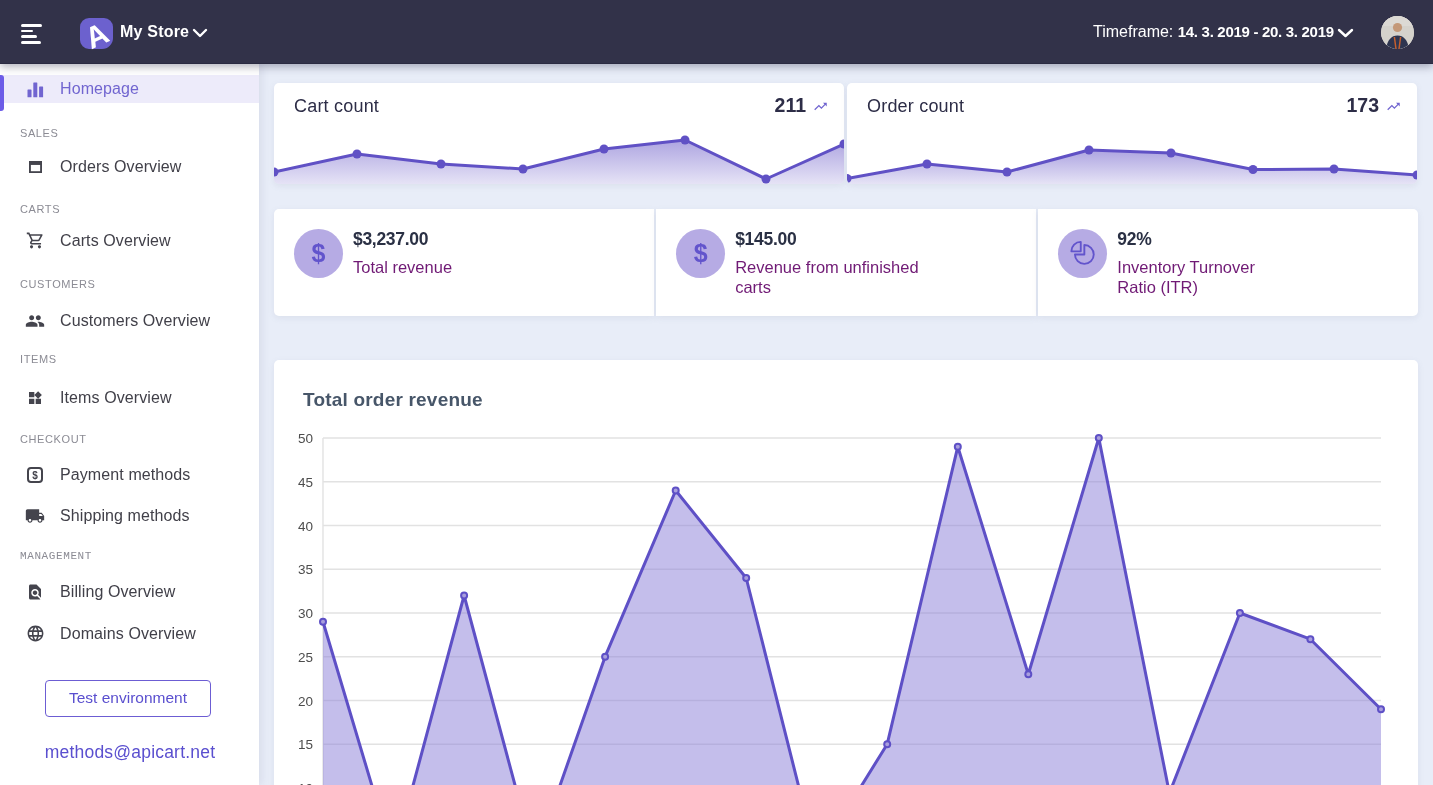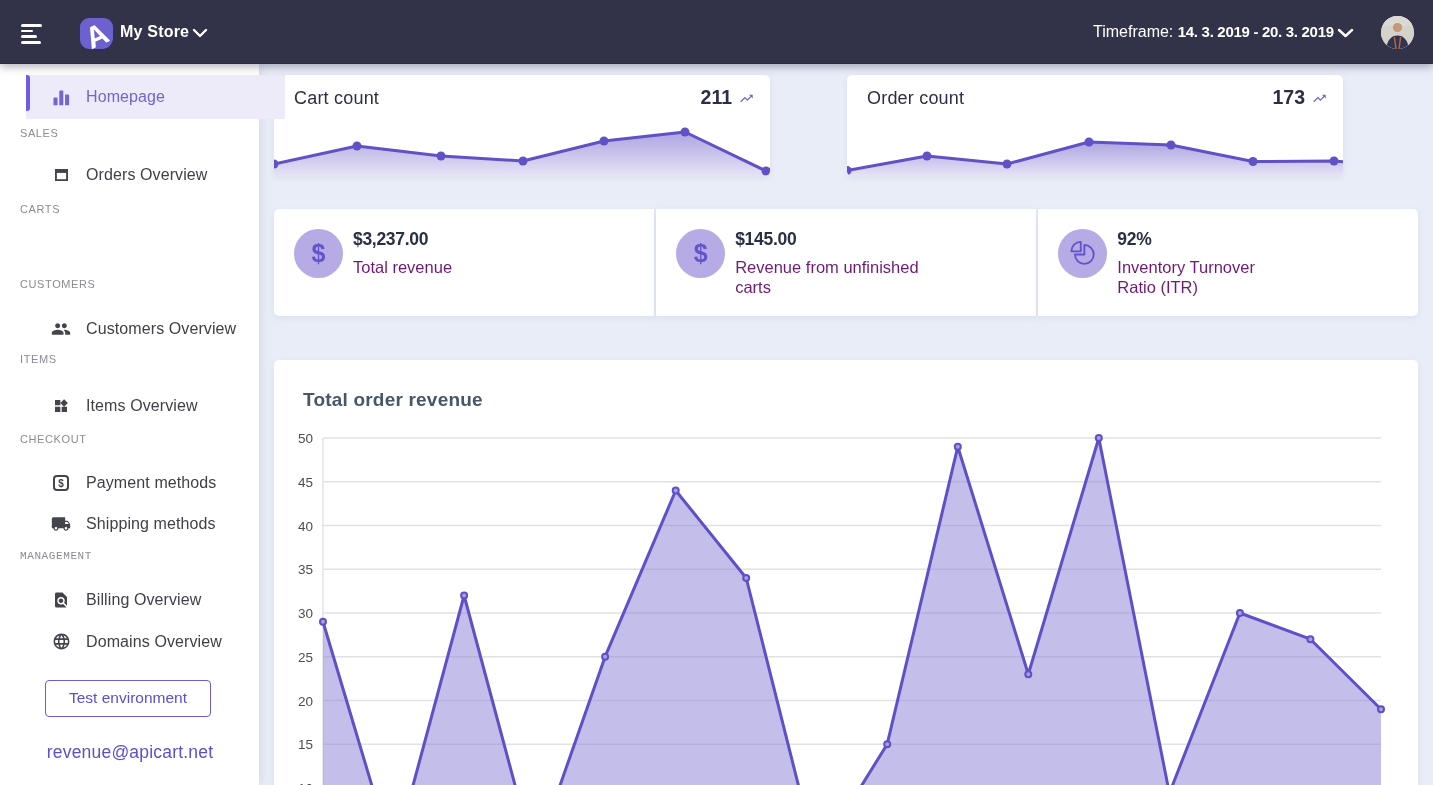--- a/index.html
+++ b/index.html
@@ -12,32 +12,32 @@
   .hline { position:absolute; left:20.5px; height:2.6px; border-radius:2px; background:#fff; }
   #logo { position:absolute; left:80px; top:18px; width:33px; height:31px; background:#6c61ce; border-radius:9px 9px 11px 9px; overflow:visible; }
   #storename { position:absolute; left:120px; top:0; height:64px; line-height:64px; color:#fff; font-size:16px; font-weight:700; letter-spacing:.2px; }
   .chev { stroke:#fff; stroke-width:2.4; fill:none; stroke-linecap:round; stroke-linejoin:round; }
   #tf { position:absolute; left:1093px; top:0; height:64px; line-height:64px; color:#fff; font-size:16px; }
   #avatar { position:absolute; left:1381px; top:16px; width:33px; height:33px; border-radius:50%; overflow:hidden; background:#d7d4cf; }
 
   
   #sidebar { position:absolute; left:0; top:64px; width:259px; height:721px; background:#fff; box-shadow:3px 0 8px rgba(80,80,120,.10); z-index:5; }
   .sect { position:absolute; left:20px; color:#8b8b94; font-size:11px; letter-spacing:.6px; }
-  .mitem { position:absolute; left:0; width:259px; height:44px;margin-left:26px; }
+  .mitem { position:absolute; left:0; width:259px; height:28px; }
   .mitem .txt { position:absolute; left:60px; top:50%; transform:translateY(-50%); font-size:16px; color:#414049; letter-spacing:.1px; }
   .mitem .ic { position:absolute; left:25px; top:50%; transform:translateY(-50%); width:20px; height:20px; display:flex; align-items:center; justify-content:center; }
   #active { background:#edebfa; }
   #active .txt { color:#7165d0; }
   #abar { position:absolute; left:0; top:0; width:4px; height:36px; background:#6c5ce7; border-radius:0 3px 3px 0; }
   #testbtn { position:absolute; left:45px; top:616px; width:166px; height:37px; border:1.5px solid #6c5dd3; border-radius:4px; color:#5a4fcf; font-size:15.5px; text-align:center; line-height:34px; background:#fff; }
   #supp { position:absolute; left:43px; top:678px; width:174px; text-align:center; color:#5a4fcf; font-size:17.5px; letter-spacing:.2px; }
 
   
   .card { position:absolute; background:#fff; border-radius:5px; box-shadow:0 2px 6px rgba(120,130,160,.12); }
-  .sparkcard { top:75px; height:101px; width:496px; overflow:hidden; }
+  .sparkcard { top:83px; height:101px; width:570px; overflow:hidden; }
   .sparkcard .title { position:absolute; left:20px; top:13px; font-size:18px; color:#2d2d47; font-weight:500; letter-spacing:.2px; }
   .sparkcard .val { position:absolute; right:38px; top:11px; font-size:19.5px; color:#2d2d47; font-weight:700; }
   .sparkcard .trend { position:absolute; right:16px; top:16px; }
 
   .statrow { position:absolute; left:274px; top:209px; width:1144px; height:107px; display:flex; gap:2.5px; }
   .stat { position:relative; flex:1; background:#fff; box-shadow:0 2px 6px rgba(120,130,160,.12); }
   .stat:first-child { border-radius:5px 0 0 5px; }
   .stat:last-child { border-radius:0 5px 5px 0; }
   .stat .circ { position:absolute; left:20px; top:20px; width:49px; height:49px; border-radius:50%; background:#b6abe4; display:flex; align-items:center; justify-content:center; }
   .stat .circ .dol { color:#6254cc; font-size:25px; font-weight:600; }
@@ -102,20 +102,28 @@
     <div class="ic">
         <svg width="13" height="12" viewBox="0 0 15 14">
           <rect x="1" y="1" width="13" height="12" fill="none" stroke="#44444d" stroke-width="2.2"></rect>
           <rect x="1" y="1" width="13" height="3.6" fill="#44444d"></rect>
         </svg>
       </div>
     <div class="txt">Orders Overview</div>
   </div>
 
   <div class="sect" style="top:138.5px;">CARTS</div>
+  <div class="mitem" style="top:162.5px;">
+    <div class="ic">
+        <svg width="19" height="19" viewBox="0 0 24 24" fill="#44444d">
+          <path d="M15.55 13c.75 0 1.41-.41 1.75-1.03l3.58-6.49c.37-.66-.11-1.48-.87-1.48H5.21l-.94-2H1v2h2l3.6 7.59-1.35 2.44C4.52 15.37 5.48 17 7 17h12v-2H7l1.1-2h7.45zM6.16 6h12.15l-2.76 5H8.53L6.16 6zM7 18c-1.1 0-1.99.9-1.99 2S5.9 22 7 22s2-.9 2-2-.9-2-2-2zm10 0c-1.1 0-1.99.9-1.99 2s.89 2 1.99 2 2-.9 2-2-.9-2-2-2z"></path>
+        </svg>
+      </div>
+    <div class="txt">Carts Overview</div>
+  </div>
 
   <div class="sect" style="top:213.5px;">CUSTOMERS</div>
   <div class="mitem" style="top:243px;">
     <div class="ic">
         <svg width="20" height="20" viewBox="0 0 24 24" fill="#44444d">
           <path d="M16 11c1.66 0 2.99-1.34 2.99-3S17.66 5 16 5c-1.66 0-3 1.34-3 3s1.34 3 3 3zm-8 0c1.66 0 2.99-1.34 2.99-3S9.66 5 8 5C6.34 5 5 6.34 5 8s1.34 3 3 3zm0 2c-2.33 0-7 1.17-7 3.5V19h14v-2.5c0-2.33-4.67-3.5-7-3.5zm8 0c-.29 0-.62.02-.97.05 1.16.84 1.97 1.97 1.97 3.45V19h6v-2.5c0-2.33-4.67-3.5-7-3.5z"></path>
         </svg>
       </div>
     <div class="txt">Customers Overview</div>
   </div>
@@ -161,21 +169,21 @@
   <div class="mitem" style="top:555.5px;">
     <div class="ic">
         <svg width="19" height="19" viewBox="0 0 24 24" fill="#44444d">
           <path d="M11.99 2C6.47 2 2 6.48 2 12s4.47 10 9.99 10C17.52 22 22 17.52 22 12S17.52 2 11.99 2zm6.93 6h-2.95c-.32-1.25-.78-2.45-1.38-3.56 1.84.63 3.37 1.91 4.33 3.56zM12 4.04c.83 1.2 1.48 2.53 1.91 3.96h-3.82c.43-1.43 1.08-2.76 1.91-3.96zM4.26 14C4.1 13.36 4 12.69 4 12s.1-1.36.26-2h3.38c-.08.66-.14 1.32-.14 2 0 .68.06 1.34.14 2H4.26zm.82 2h2.95c.32 1.25.78 2.45 1.38 3.56-1.84-.63-3.37-1.9-4.33-3.56zm2.95-8H5.08c.96-1.66 2.49-2.93 4.33-3.56C8.81 5.55 8.35 6.75 8.03 8zM12 19.96c-.83-1.2-1.48-2.53-1.91-3.96h3.82c-.43 1.43-1.08 2.76-1.91 3.96zM14.34 14H9.66c-.09-.66-.16-1.32-.16-2 0-.68.07-1.35.16-2h4.68c.09.65.16 1.32.16 2 0 .68-.07 1.34-.16 2zm.25 5.56c.6-1.11 1.06-2.31 1.38-3.56h2.95c-.96 1.65-2.49 2.93-4.33 3.56zM16.36 14c.08-.66.14-1.32.14-2 0-.68-.06-1.34-.14-2h3.38c.16.64.26 1.31.26 2s-.1 1.36-.26 2h-3.38z"></path>
         </svg>
       </div>
     <div class="txt">Domains Overview</div>
   </div>
 
   <div id="testbtn">Test environment</div>
-  <div id="supp">revenue@apicart.net</div>
+  <div id="supp">methods@apicart.net</div>
 </div>
 
 <div class="card sparkcard" style="left:274px;">
   <div class="title">Cart count</div>
   <div class="val">211</div>
   <svg class="trend" width="15" height="15" viewBox="0 0 24 24" fill="#7165d0">
       <path d="M16 6l2.29 2.29-4.88 4.88-4-4L2 16.59 3.41 18l6-6 4 4 6.3-6.29L22 12V6z"></path>
     </svg>
   <svg style="position:absolute; left:0; top:0;" width="570" height="101" viewBox="0 0 570 101">
     <defs>

